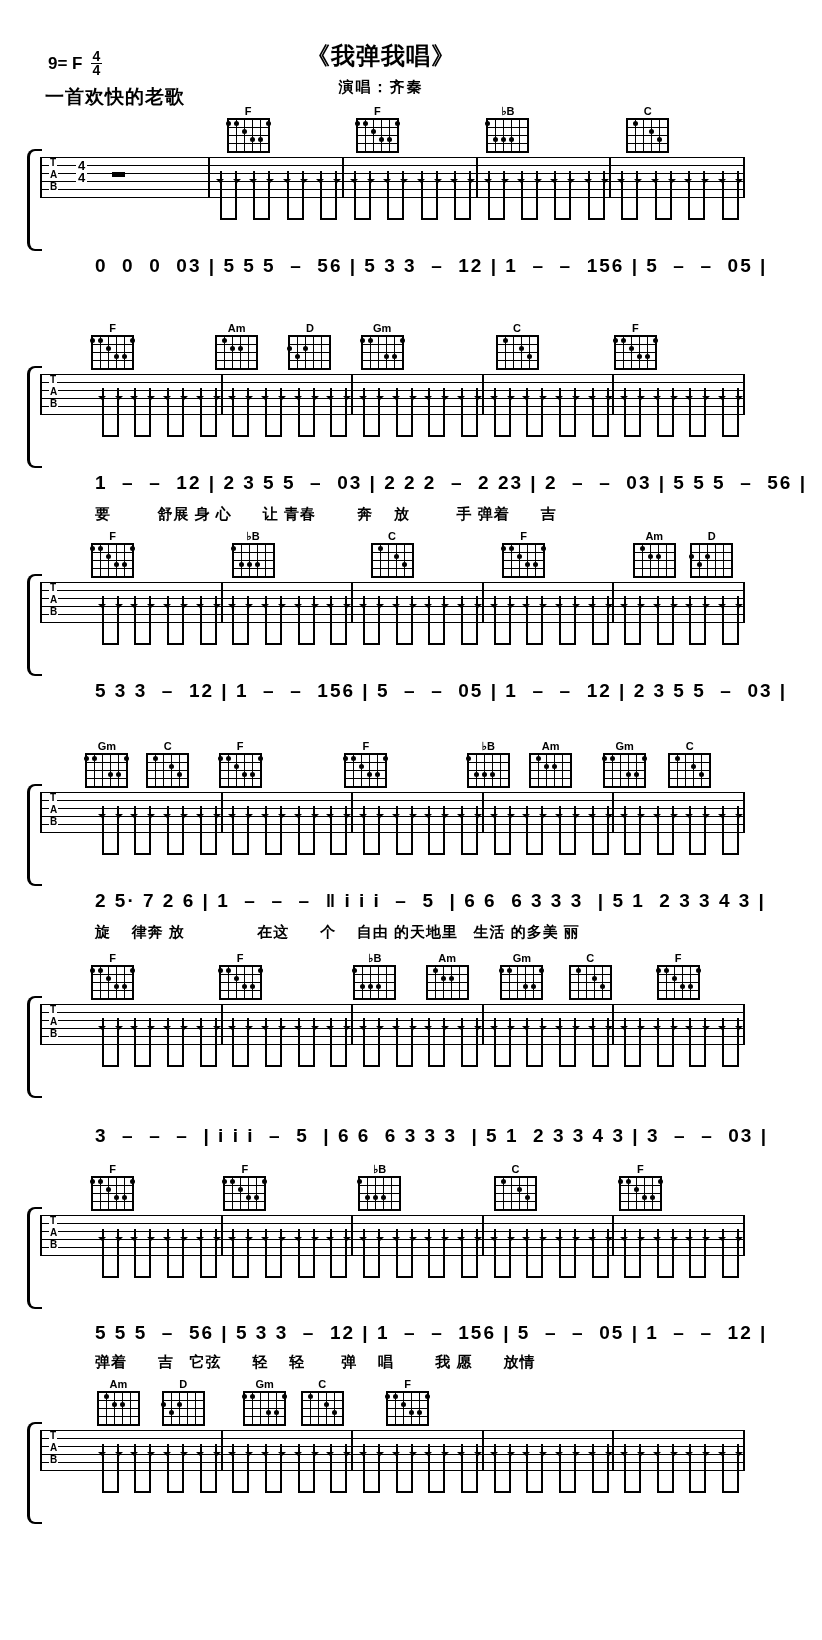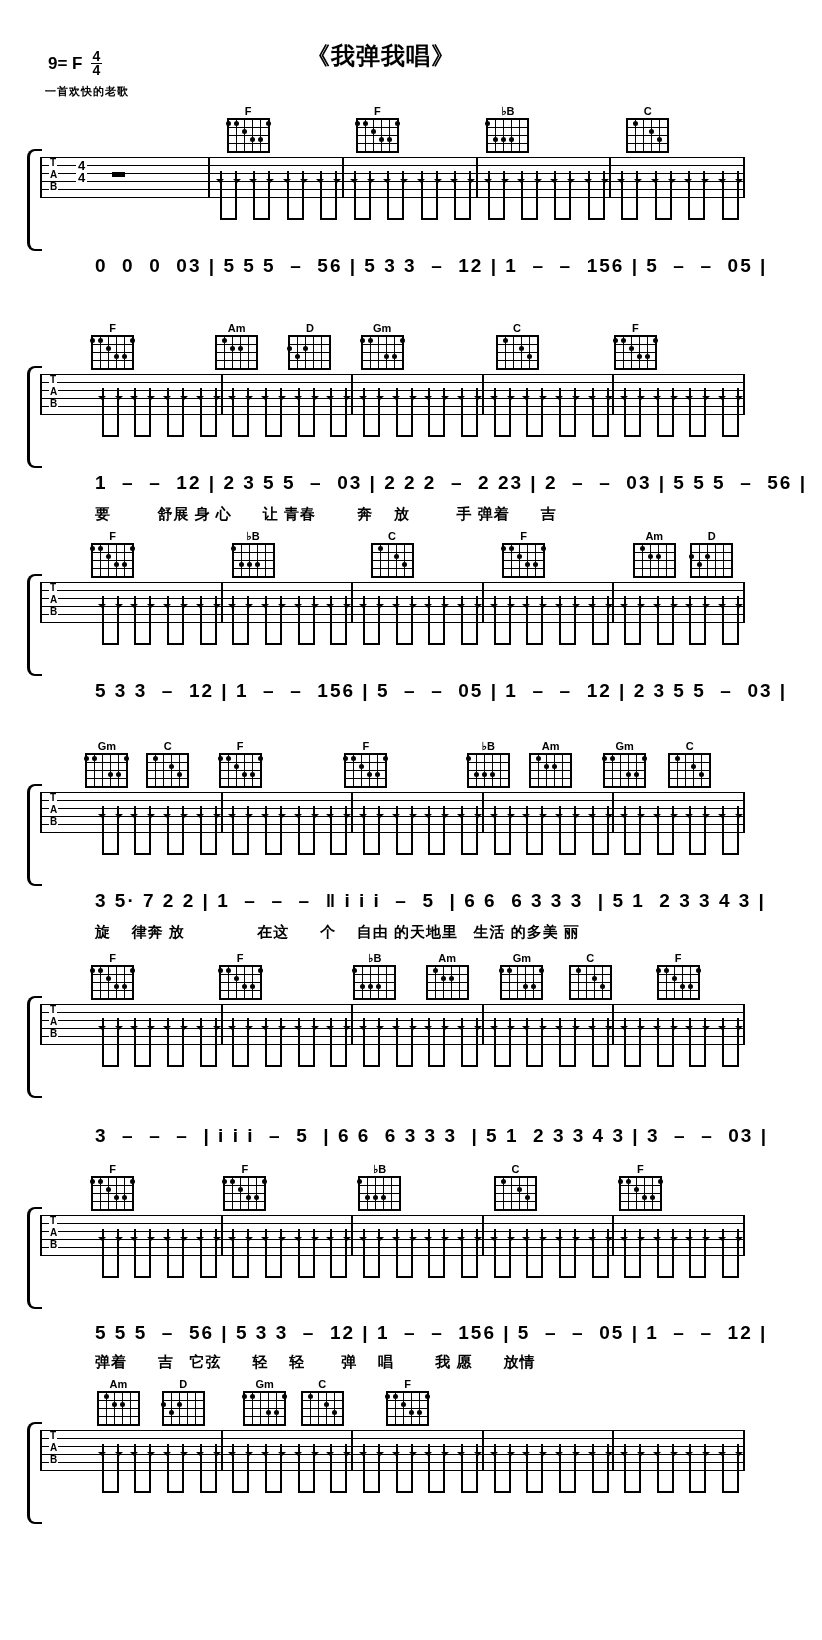--- a/index.html
+++ b/index.html
@@ -2,21 +2,21 @@
 <html><head>
 <meta charset="utf-8">
 <style>
   html,body{margin:0;padding:0;}
   .page{position:relative;width:822px;height:1640px;background:#ffffff;overflow:hidden;
         font-family:"Liberation Sans",sans-serif;color:#000;}
   
   .keysig{position:absolute;left:48px;top:50px;font-weight:bold;font-size:17px;display:flex;align-items:center;gap:8px;}
   .frac{display:inline-flex;flex-direction:column;align-items:center;font-size:14px;line-height:13px;font-weight:bold;}
   .frac .tb{border-bottom:1.5px solid #000;padding:0 2px;}
-  .subtitle{position:absolute;left:45px;top:84px;font-weight:bold;font-size:11px;letter-spacing:1px;}
+  .subtitle{position:absolute;left:45px;top:84px;font-weight:bold;font-size:19px;letter-spacing:1px;}
   .title{position:absolute;left:0;right:60px;top:40px;text-align:center;font-weight:bold;font-size:24px;letter-spacing:1px;}
   .performer{position:absolute;left:0;right:60px;top:78px;text-align:center;font-weight:bold;font-size:15px;letter-spacing:2px;}
   
   .system{position:absolute;left:0;width:822px;height:215px;}
   .chord-row{position:absolute;left:0;right:0;top:0;height:50px;}
   .chord{position:absolute;top:0;width:46px;transform:translateX(-50%);text-align:center;}
   .cname{font-weight:bold;font-size:11px;height:13px;line-height:13px;}
   .cgrid{position:relative;margin:0 auto;width:41px;height:33px;border:1px solid #000;
     background:
       repeating-linear-gradient(to right,#000 0 1px,transparent 1px 8px),
@@ -46,20 +46,21 @@
 <div class="page">
   <div class="keysig">
     <span>9= F</span>
     <span class="frac">
       <span class="tb">4</span>
       <span>4</span>
     </span>
   </div>
   <div class="subtitle">一首欢快的老歌</div>
   <div class="title">《我弹我唱》</div>
+  <div class="performer">演唱：齐秦</div>
   <div id="systems">
       <div class="system" style="top: 105px;">
         <div class="chord-row">
           <div class="chord" style="left: 30.2%;">
             <div class="cname">F</div>
             <div class="cgrid">
               <div class="cdot" style="left: -2px; top: 2px;"></div>
               <div class="cdot" style="left: 6px; top: 2px;"></div>
               <div class="cdot" style="left: 38px; top: 2px;"></div>
               <div class="cdot" style="left: 14px; top: 10px;"></div>
@@ -420,21 +421,21 @@
           <div class="sg" style="left: 518.895px;"></div>
           <div class="sg" style="left: 551.545px;"></div>
           <div class="bar" style="left: 572.4px;"></div>
           <div class="sg" style="left: 584.195px;"></div>
           <div class="sg" style="left: 616.845px;"></div>
           <div class="sg" style="left: 649.495px;"></div>
           <div class="sg" style="left: 682.145px;"></div>
           <div class="bar" style="left: 703px;"></div>
           <div class="bar" style="left: 0px;"></div>
         </div>
-        <div class="melody">3 5· 7 2 2 | 1  –  –  –  ‖ i i i  –  5  | 6 6  6 3 3 3  | 5 1  2 3 3 4 3 |</div>
+        <div class="melody">2 5· 7 2 6 | 1  –  –  –  ‖ i i i  –  5  | 6 6  6 3 3 3  | 5 1  2 3 3 4 3 |</div>
         <div class="lyrics">旋    律奔 放              在这      个    自由 的天地里   生活 的多美 丽</div>
       </div>
       <div class="system" style="top: 952px;">
         <div class="chord-row">
           <div class="chord" style="left: 13.7%;">
             <div class="cname">F</div>
             <div class="cgrid">
               <div class="cdot" style="left: -2px; top: 2px;"></div>
               <div class="cdot" style="left: 6px; top: 2px;"></div>
               <div class="cdot" style="left: 38px; top: 2px;"></div>

